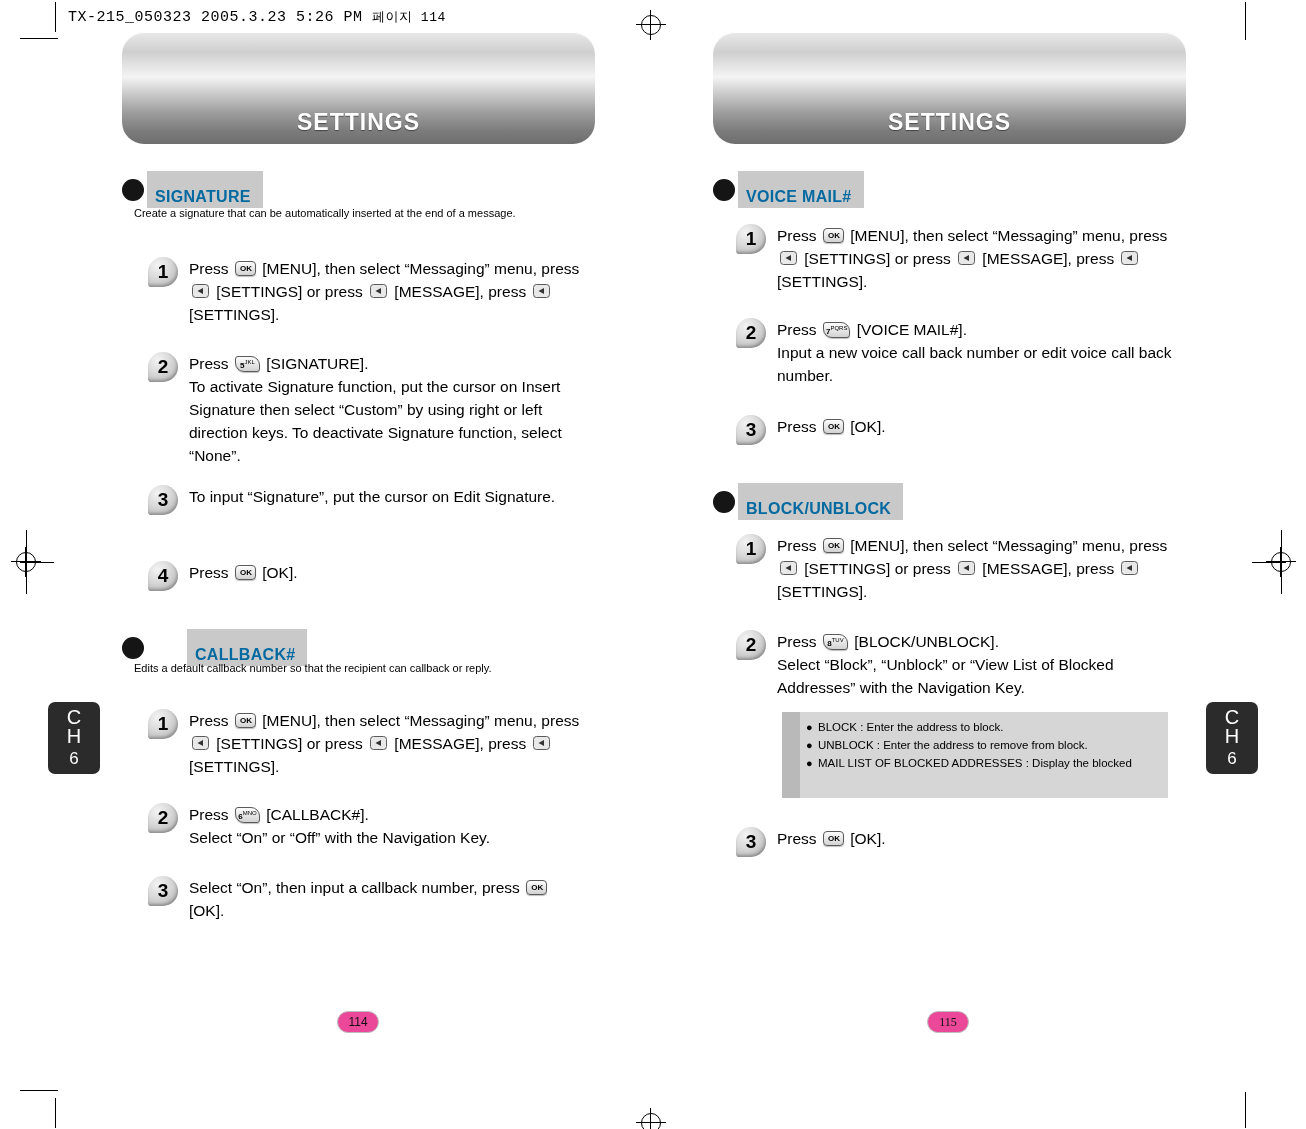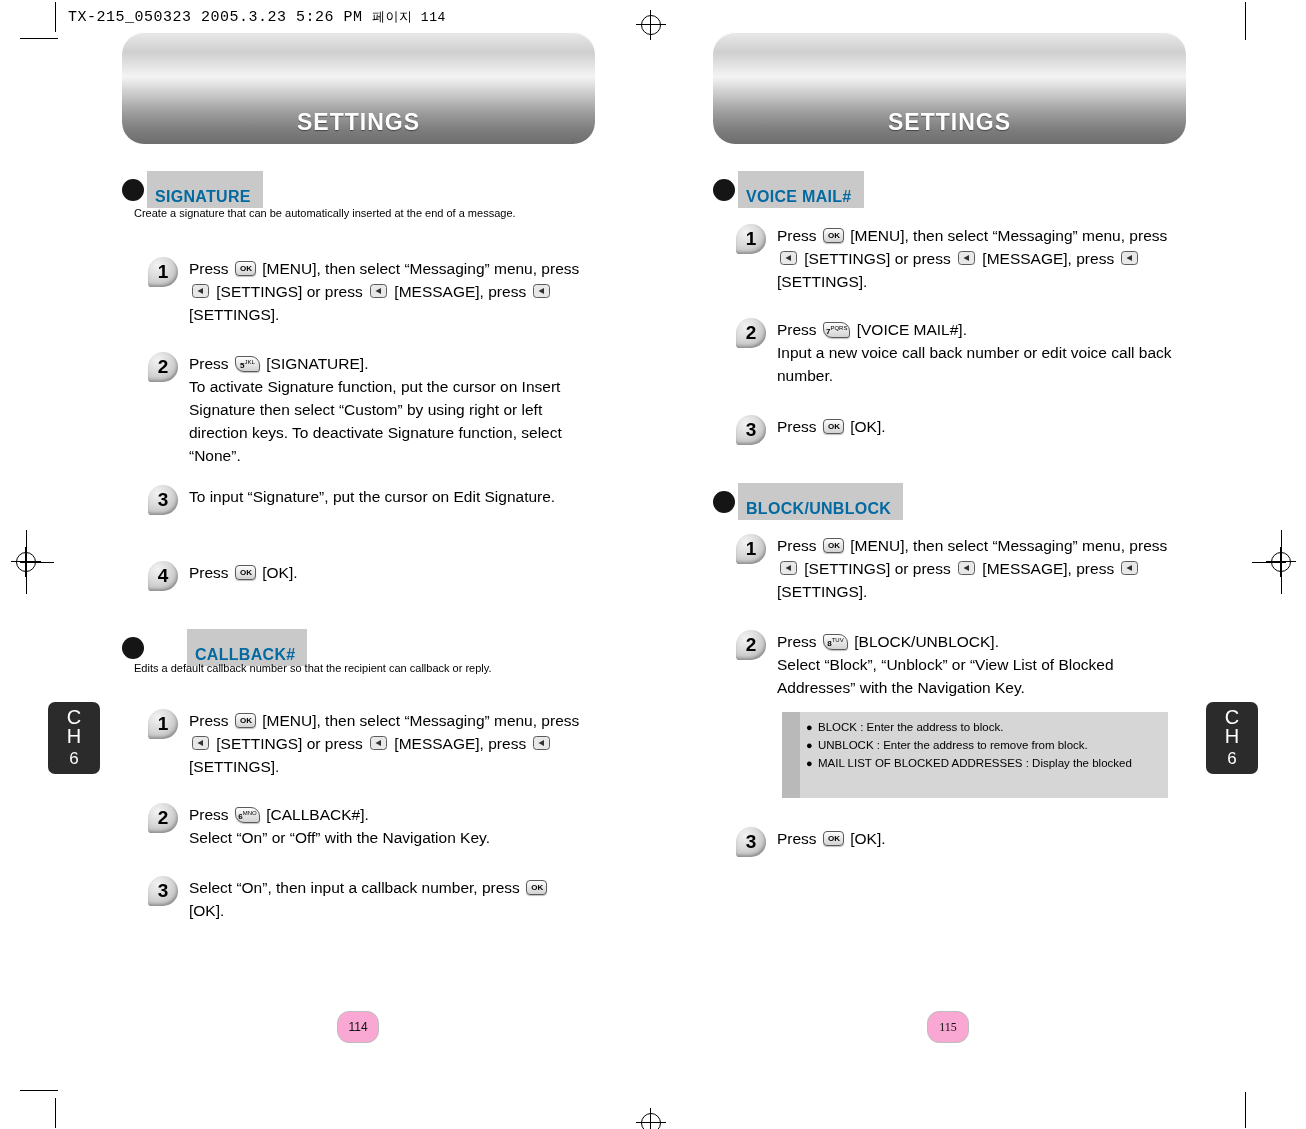--- a/index.html
+++ b/index.html
@@ -128,22 +128,22 @@
     position:absolute; width:52px; height:72px; background:#2b2b2b;
     border-radius:7px; color:#fff;
     display:flex; flex-direction:column; align-items:center; justify-content:center;
     font-size:20px; line-height:19px; font-weight:normal;
   }
   .chap-tab .c { letter-spacing:0; }
   .chap-tab .n { font-size:17px; margin-top:3px; }
 
   
   .pageno {
-    position:absolute; width:42px; height:32px; border-radius:12px;
-    background:#f9a8d4; border:1px solid #bdbdbd;
+    position:absolute; width:42px; height:22px; border-radius:12px;
+    background:#ec4899; border:1px solid #bdbdbd;
     font-size:12px; display:flex; align-items:center; justify-content:center;
     color:#111;
   }
 </style>
 </head>
 <body>
 
 <div class="crop-line" style="left:48px;top:32px;width:0;height:0;"></div>
 <div class="crop-line" style="left:55px;top:2px;width:1px;height:30px;"></div>
 <div class="crop-line" style="left:20px;top:38px;width:38px;height:1px;"></div>

